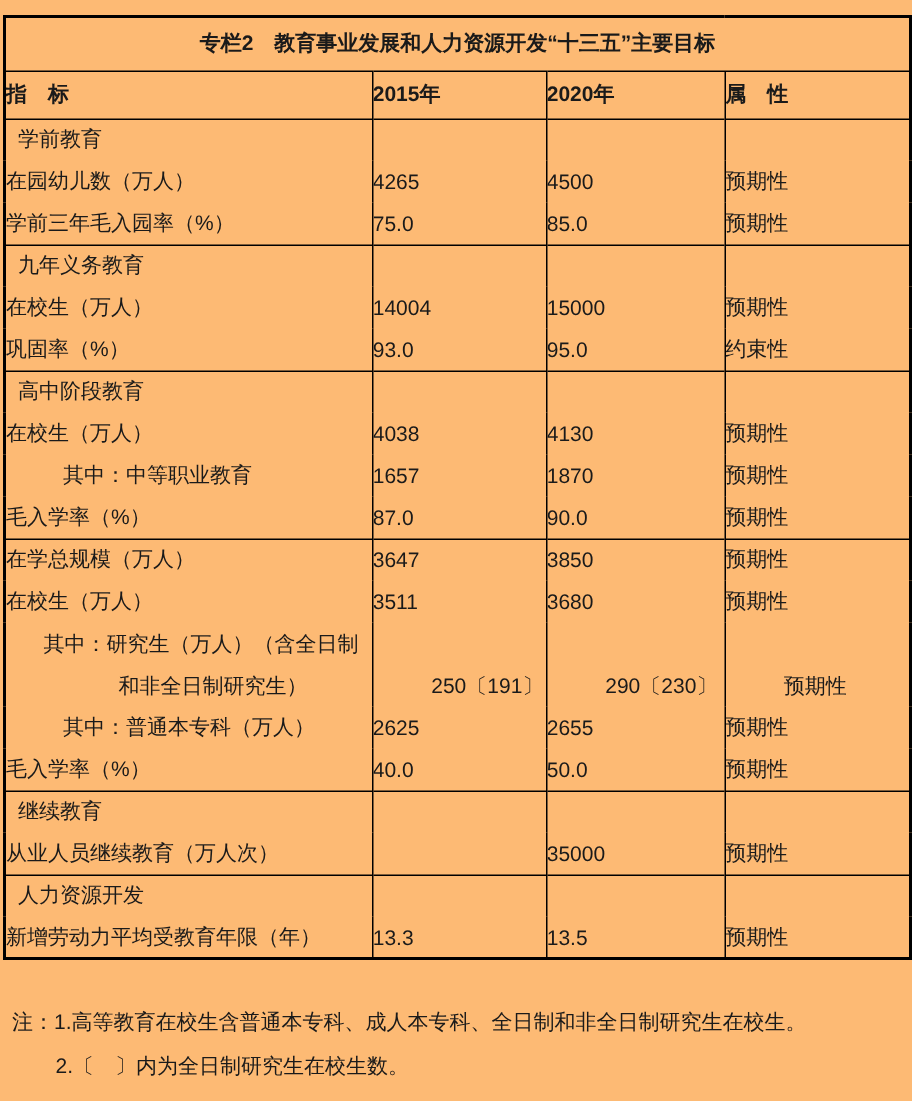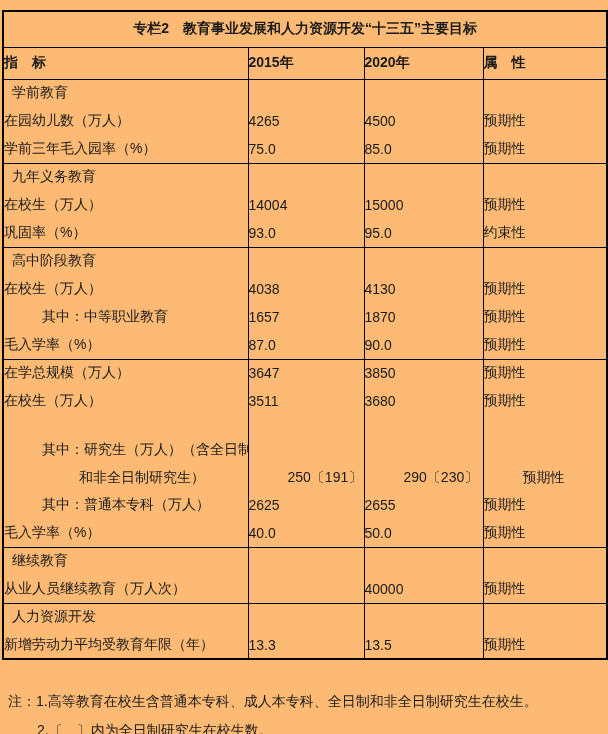--- a/index.html
+++ b/index.html
@@ -45,21 +45,21 @@
   tbody.section tr:first-child td { border-top: 1px solid #000; }
 
   tr.line td { height: 28px; }
   td.label { text-align: left; white-space: nowrap; }
   td.label.sec { padding-left: 8px; }
   td.label.lv1 { }
   td.label.lv2 { padding-left: 38px; }
   td.val { text-align: left; }
 
   tr.two-line td { height: 56px; }
-  .lbl-l1 { padding-left: 38px; height: 28px; line-height: 28px; white-space: nowrap; margin-top: 20px; }
+  .lbl-l1 { padding-left: 25px; height: 28px; line-height: 28px; white-space: nowrap; }
   .lbl-l2 { padding-left: 75px; height: 28px; line-height: 28px; white-space: nowrap; }
   tr.two-line td.val { vertical-align: bottom; padding-left: 39px; }
   tr.two-line td.val .v { height: 28px; line-height: 28px; }
 
   .notes {
     padding: 20px 6px 0 6px;
     font-size: 14px;
     line-height: 18px;
   }
   .note-line1 { margin: 12px 0 11px 0; }
@@ -204,21 +204,21 @@
     <tbody class="section">
       <tr class="line">
         <td class="label sec">继续教育</td>
         <td class="val"></td>
         <td class="val"></td>
         <td class="val"></td>
       </tr>
       <tr class="line">
         <td class="label lv1">从业人员继续教育（万人次）</td>
         <td class="val"></td>
-        <td class="val">40000</td>
+        <td class="val">35000</td>
         <td class="val">预期性</td>
       </tr>
     </tbody>
 
     <tbody class="section">
       <tr class="line">
         <td class="label sec">人力资源开发</td>
         <td class="val"></td>
         <td class="val"></td>
         <td class="val"></td>

